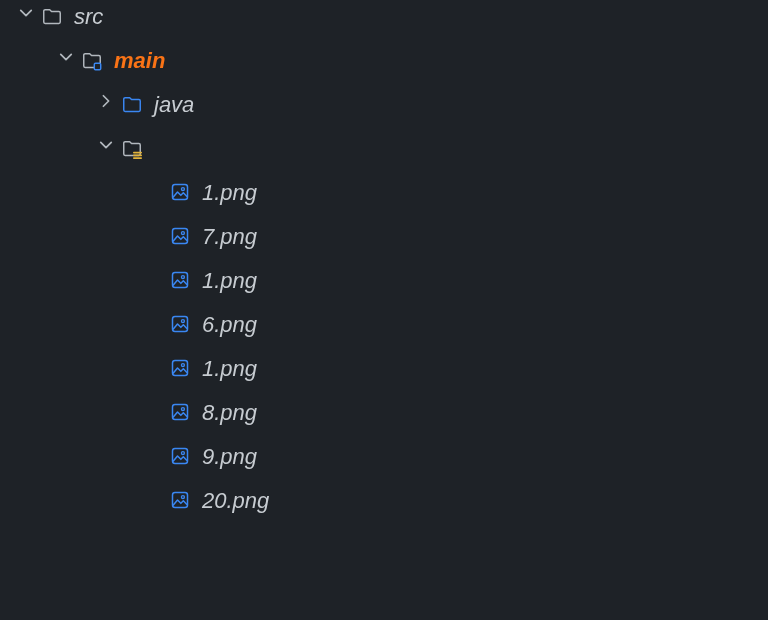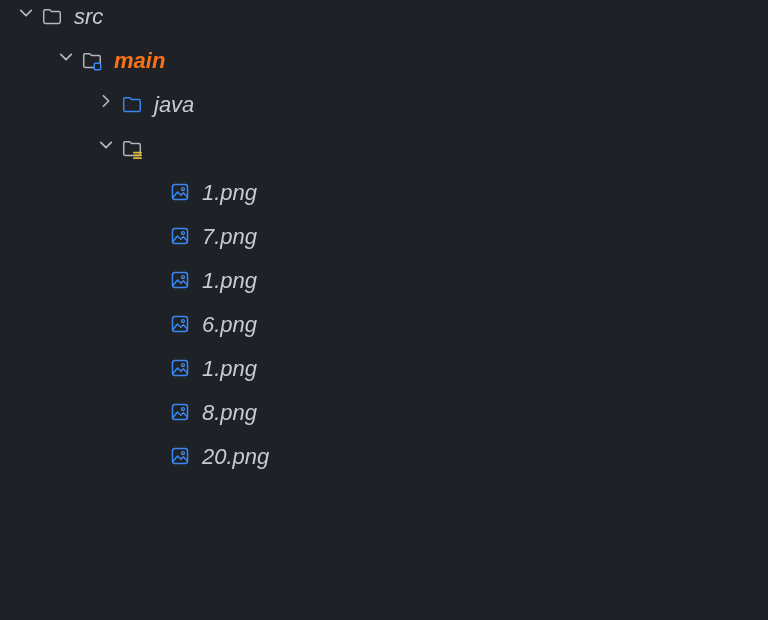--- a/index.html
+++ b/index.html
@@ -182,16 +182,27 @@
   </div>
   <div class="row">
     <span class="indent" style="width:166px"></span>
     <span class="icon">
       <svg width="20" height="20" viewBox="0 0 24 24">
           <rect x="3" y="3" width="18" height="18" rx="3" fill="none" stroke="#3a87f2" stroke-width="1.8"></rect>
           <circle cx="15.5" cy="8.5" r="1.8" fill="none" stroke="#3a87f2" stroke-width="1.6"></circle>
           <path d="M4 18 L9 12 L13 16 L16 13 L20 17" fill="none" stroke="#3a87f2" stroke-width="1.8" stroke-linejoin="round" stroke-linecap="round"></path>
         </svg>
     </span>
+    <span class="label">9.png</span>
+  </div>
+  <div class="row">
+    <span class="indent" style="width:166px"></span>
+    <span class="icon">
+      <svg width="20" height="20" viewBox="0 0 24 24">
+          <rect x="3" y="3" width="18" height="18" rx="3" fill="none" stroke="#3a87f2" stroke-width="1.8"></rect>
+          <circle cx="15.5" cy="8.5" r="1.8" fill="none" stroke="#3a87f2" stroke-width="1.6"></circle>
+          <path d="M4 18 L9 12 L13 16 L16 13 L20 17" fill="none" stroke="#3a87f2" stroke-width="1.8" stroke-linejoin="round" stroke-linecap="round"></path>
+        </svg>
+    </span>
     <span class="label">20.png</span>
   </div>
 
 </div>
 
 </body></html>

